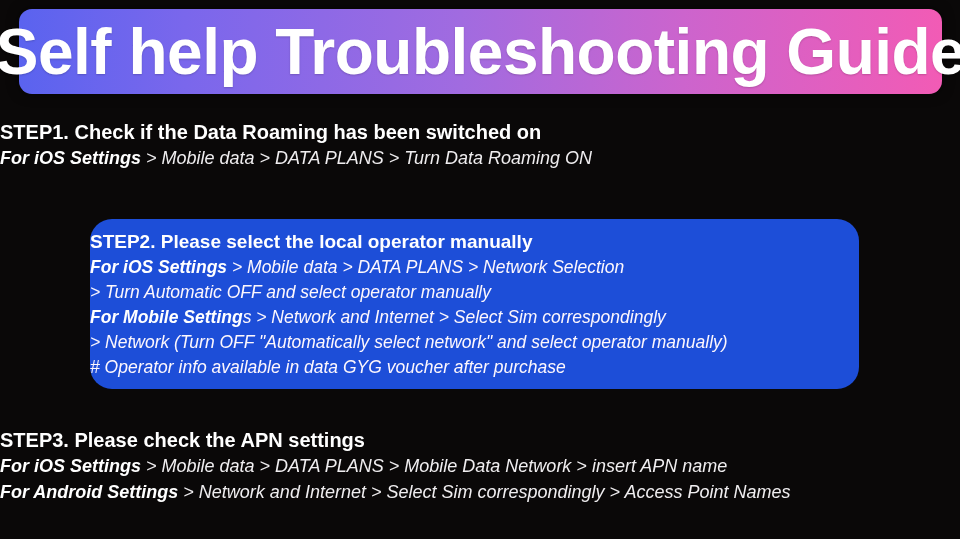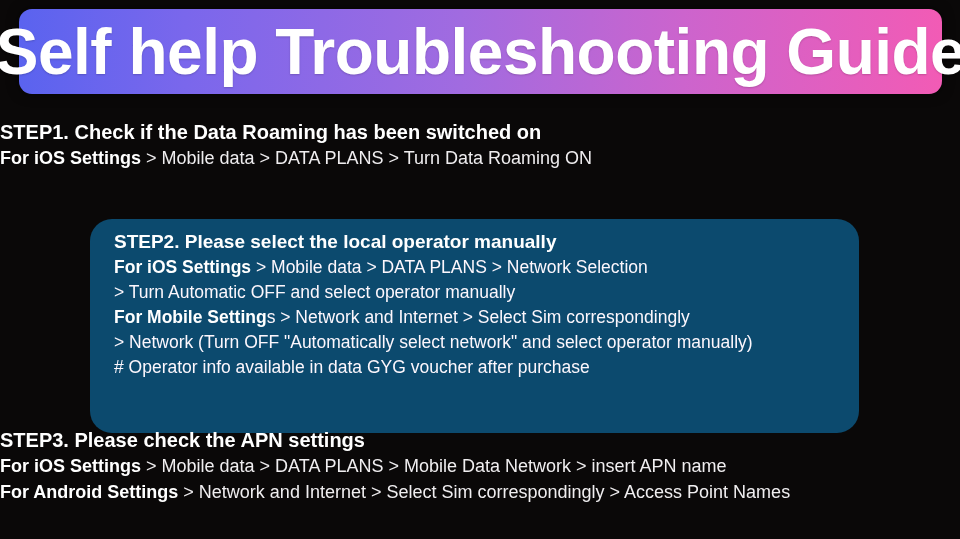--- a/index.html
+++ b/index.html
@@ -63,44 +63,44 @@
     font-weight: bold;
     line-height: 26px;
     white-space: nowrap;
   }
   .step-line {
     color: #f0eef0;
     font-size: 18px;
     font-weight: normal;
     line-height: 26px;
     white-space: nowrap;
+    font-style: italic;
   }
   .step-line b {
     font-weight: bold;
     color: #ffffff;
   }
 
   
   #step1 {
     left: 0;
     top: 119px;
   }
   #step1 .step-line { color: #efedef; }
 
   
   #step2 {
     left: 90px;
     top: 219px;
     width: 769px;
-    height: 214px;
-    background: #0c4a6e;
+    height: 170px;
+    background: #1d4ed8;
     border-radius: 22px;
     box-sizing: border-box;
     padding-top: 9px;
-    padding-left: 24px;
   }
   #step2 .step-heading {
     font-size: 19px;
     line-height: 27px;
     color: #ffffff;
   }
   #step2 .step-line {
     font-size: 17.5px;
     line-height: 25px;
     color: #fdf7fd;

